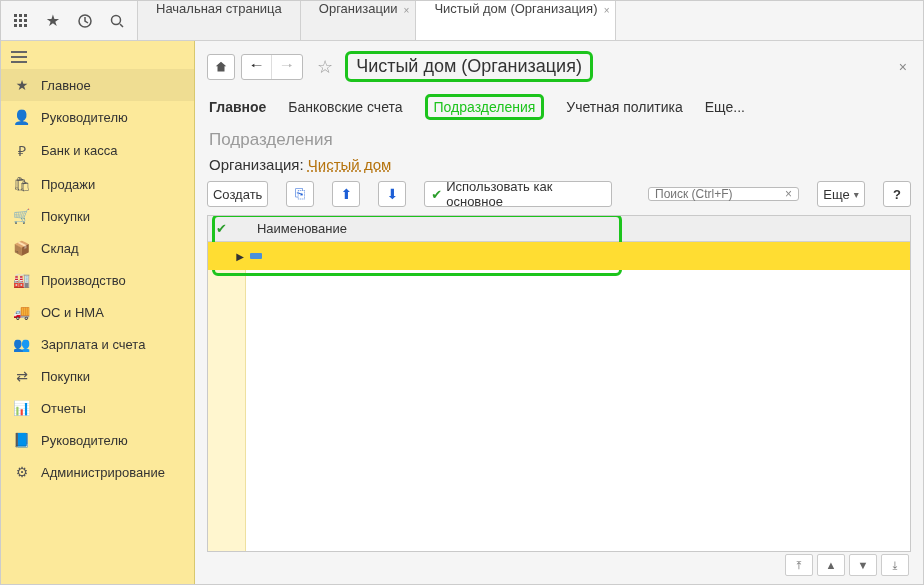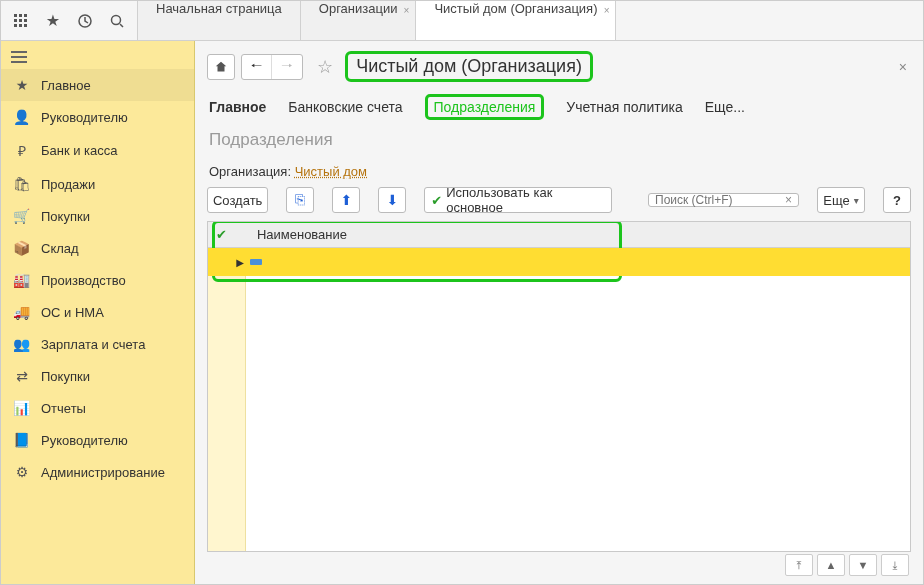--- a/index.html
+++ b/index.html
@@ -32,21 +32,21 @@
   .star-out { font-size:18px; color:#999; cursor:pointer; margin:0 6px 0 8px;}
   .page-title { font-size:18px; color:#333; border:3px solid #1cc41c; border-radius:6px; padding:2px 8px; }
   .close-x { margin-left:auto; color:#888; font-size:14px; cursor:pointer; padding:0 4px;}
 
   .subnav { display:flex; align-items:center; gap:22px; padding:6px 2px 10px 2px; font-size:14px; }
   .subnav .lnk { cursor:pointer; color:#333;}
   .subnav .lnk.bold { font-weight:bold; }
   .subnav .lnk.green { color:#1cc41c; border:3px solid #1cc41c; border-radius:5px; padding:2px 6px; }
 
   .section-title { font-size:17px; color:#9a9a9a; margin:0 0 6px 2px; }
-  .orgline { margin:8px 0 8px 2px; font-size:13px; }
+  .orgline { margin:0 0 8px 2px; font-size:15px; }
   .orgline .val { color:#b5730d; text-decoration:underline dotted #b5730d; cursor:pointer; }
 
   .toolbar { display:flex; align-items:center; gap:18px; margin-bottom:8px; }
   .toolbar .spacer { flex:1; }
   .search-wrap { display:flex; align-items:center; border:1px solid #bbb; border-radius:3px; background:#fff; height:14px; }
   .search-wrap input { border:none; outline:none; padding:0 6px; font-size:12px; width:130px; color:#888; background:transparent;}
   .search-wrap .clear { color:#888; padding:0 6px; font-size:12px; cursor:pointer; }
   .btn .check { color:#2a9d2a; margin-right:4px; }
   .btn .arrow-up { color:#1e5fd6; font-size:14px; }
   .btn .arrow-down { color:#1e5fd6; font-size:14px; }

